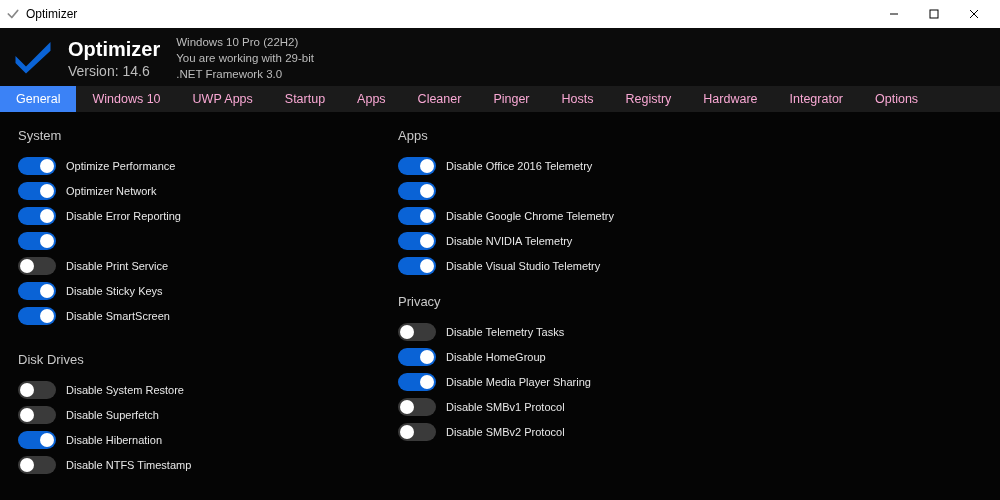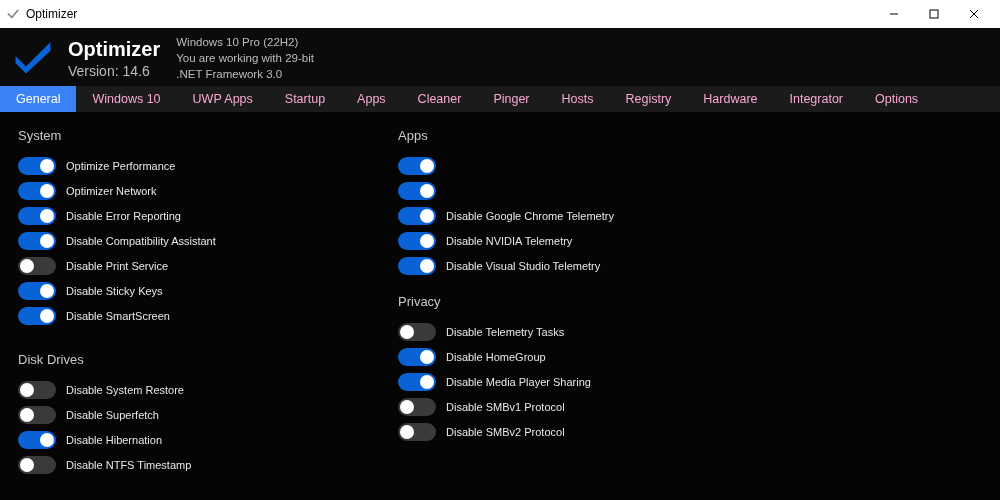--- a/index.html
+++ b/index.html
@@ -108,21 +108,20 @@
         <div class="row">
           <div class="toggle on">
             <div class="knob"></div>
           </div>
           <div class="label">Disable Error Reporting</div>
         </div>
         <div class="row">
           <div class="toggle on">
             <div class="knob"></div>
           </div>
-          <div class="label">Disable Compatibility Assistant</div>
         </div>
         <div class="row">
           <div class="toggle off">
             <div class="knob"></div>
           </div>
           <div class="label">Disable Print Service</div>
         </div>
         <div class="row">
           <div class="toggle on">
             <div class="knob"></div>
@@ -165,20 +164,21 @@
         </div>
       </div>
   </div>
   <div class="col">
     <div class="section-title">Apps</div>
     <div id="sec-apps">
         <div class="row">
           <div class="toggle on">
             <div class="knob"></div>
           </div>
+          <div class="label">Disable Office 2016 Telemetry</div>
         </div>
         <div class="row">
           <div class="toggle on">
             <div class="knob"></div>
           </div>
         </div>
         <div class="row">
           <div class="toggle on">
             <div class="knob"></div>
           </div>

